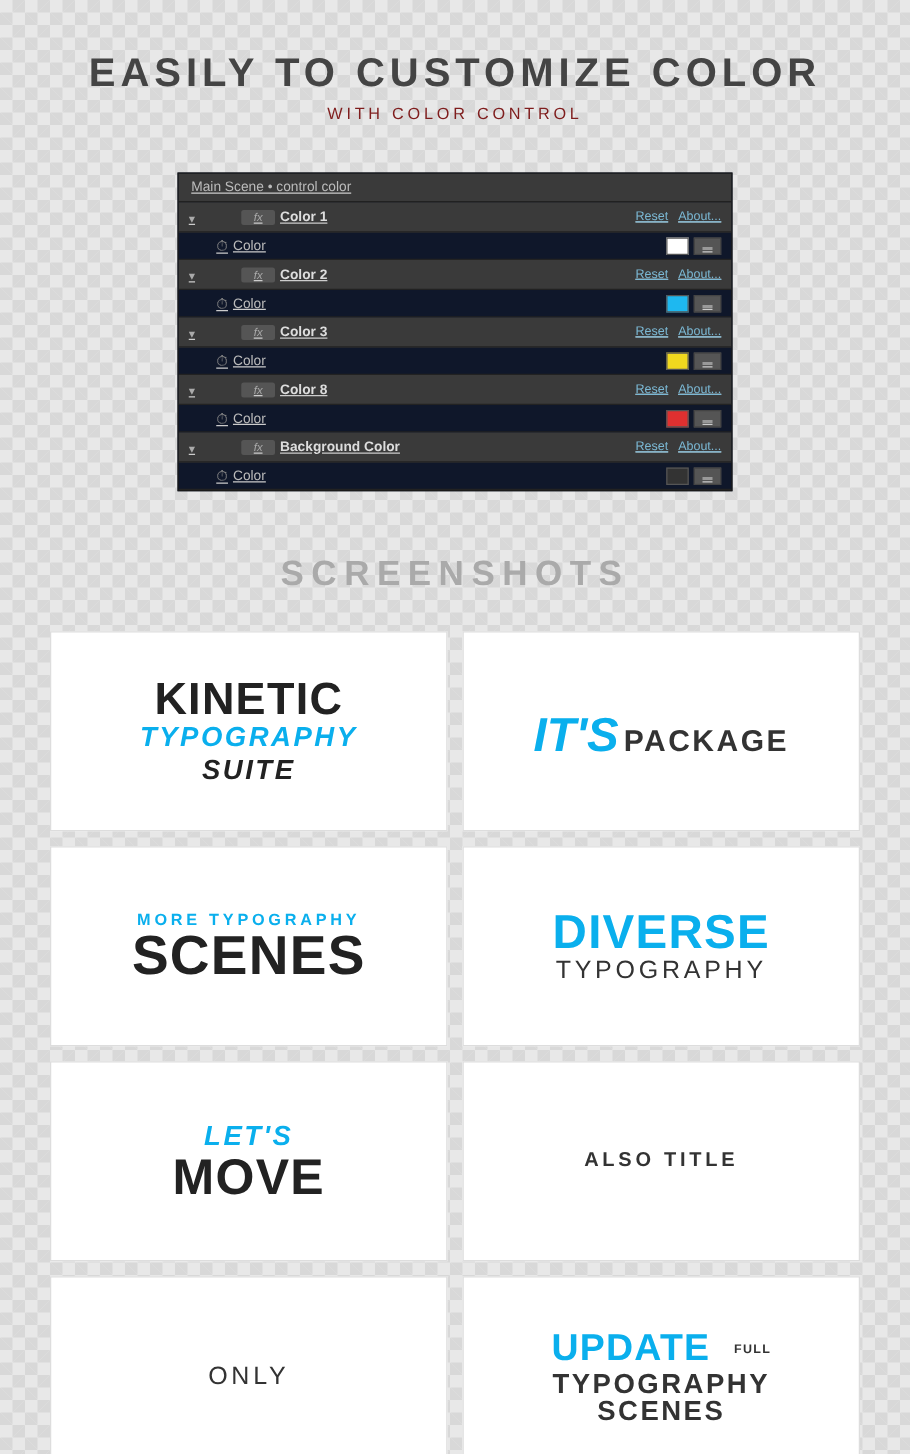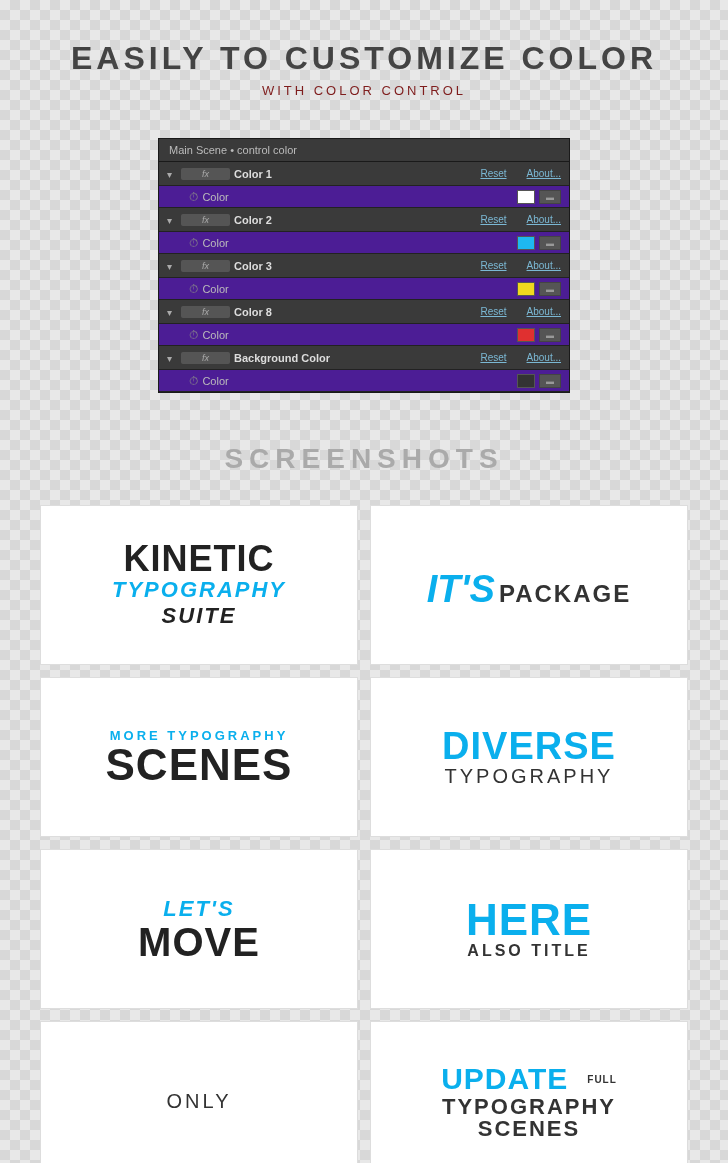--- a/index.html
+++ b/index.html
@@ -41,26 +41,27 @@
     .sub-title {
       font-size: 13px;
       letter-spacing: 3px;
       color: #7f1d1d;
       text-transform: uppercase;
       margin-top: 6px;
     }
 
     
     .panel-container {
-      width: 412px;
-      background: #4c1d95;
+      width: 444px;
+      background: #0f172a;
       border: 1px solid #1a1a1a;
       margin: 10px auto 30px;
       font-size: 12px;
       color: #ccc;
+      text-decoration: underline;
     }
 
     .panel-header {
       background: #3a3a3a;
       padding: 5px 10px;
       font-size: 11px;
       color: #bbb;
       border-bottom: 1px solid #1a1a1a;
     }
 
@@ -89,44 +90,45 @@
       height: 10px;
       margin-right: 4px;
       color: #aaa;
       font-size: 10px;
     }
 
     .fx-badge {
       background: #555;
       color: #aaa;
       font-size: 9px;
-      padding: 1px 21px;
+      padding: 1px 10px;
       margin-right: 4px;
       font-style: italic;
       border-radius: 2px;
+      margin-left: 28px;
     }
 
     .row-label {
       flex: 1;
       color: #ddd;
       font-size: 11px;
       font-weight: bold;
     }
 
     .row-label-normal {
       flex: 1;
       color: #bbb;
       font-size: 11px;
     }
 
     .reset-link {
       color: #7bb8d4;
       font-size: 10px;
       text-decoration: underline;
-      margin-right: 20px;
+      margin-right: 8px;
       cursor: pointer;
     }
 
     .about-link {
       color: #7bb8d4;
       font-size: 10px;
       text-decoration: underline;
       cursor: pointer;
     }
 
@@ -508,21 +510,20 @@
     <div class="card4-line1">DIVERSE</div>
     <div class="card4-line2">TYPOGRAPHY</div>
   </div>
 
   <div class="grid-cell">
     <div class="card5-line1">LET'S</div>
     <div class="card5-line2">MOVE</div>
   </div>
 
   <div class="grid-cell">
-    <div class="card6-line1">HERE</div>
     <div class="card6-line2">ALSO TITLE</div>
   </div>
 
   <div class="grid-cell">
     <div class="card7-line1">ONLY</div>
   </div>
 
   <div class="grid-cell">
     <div class="card8-update-row">
       <span class="card8-update">UPDATE</span>

